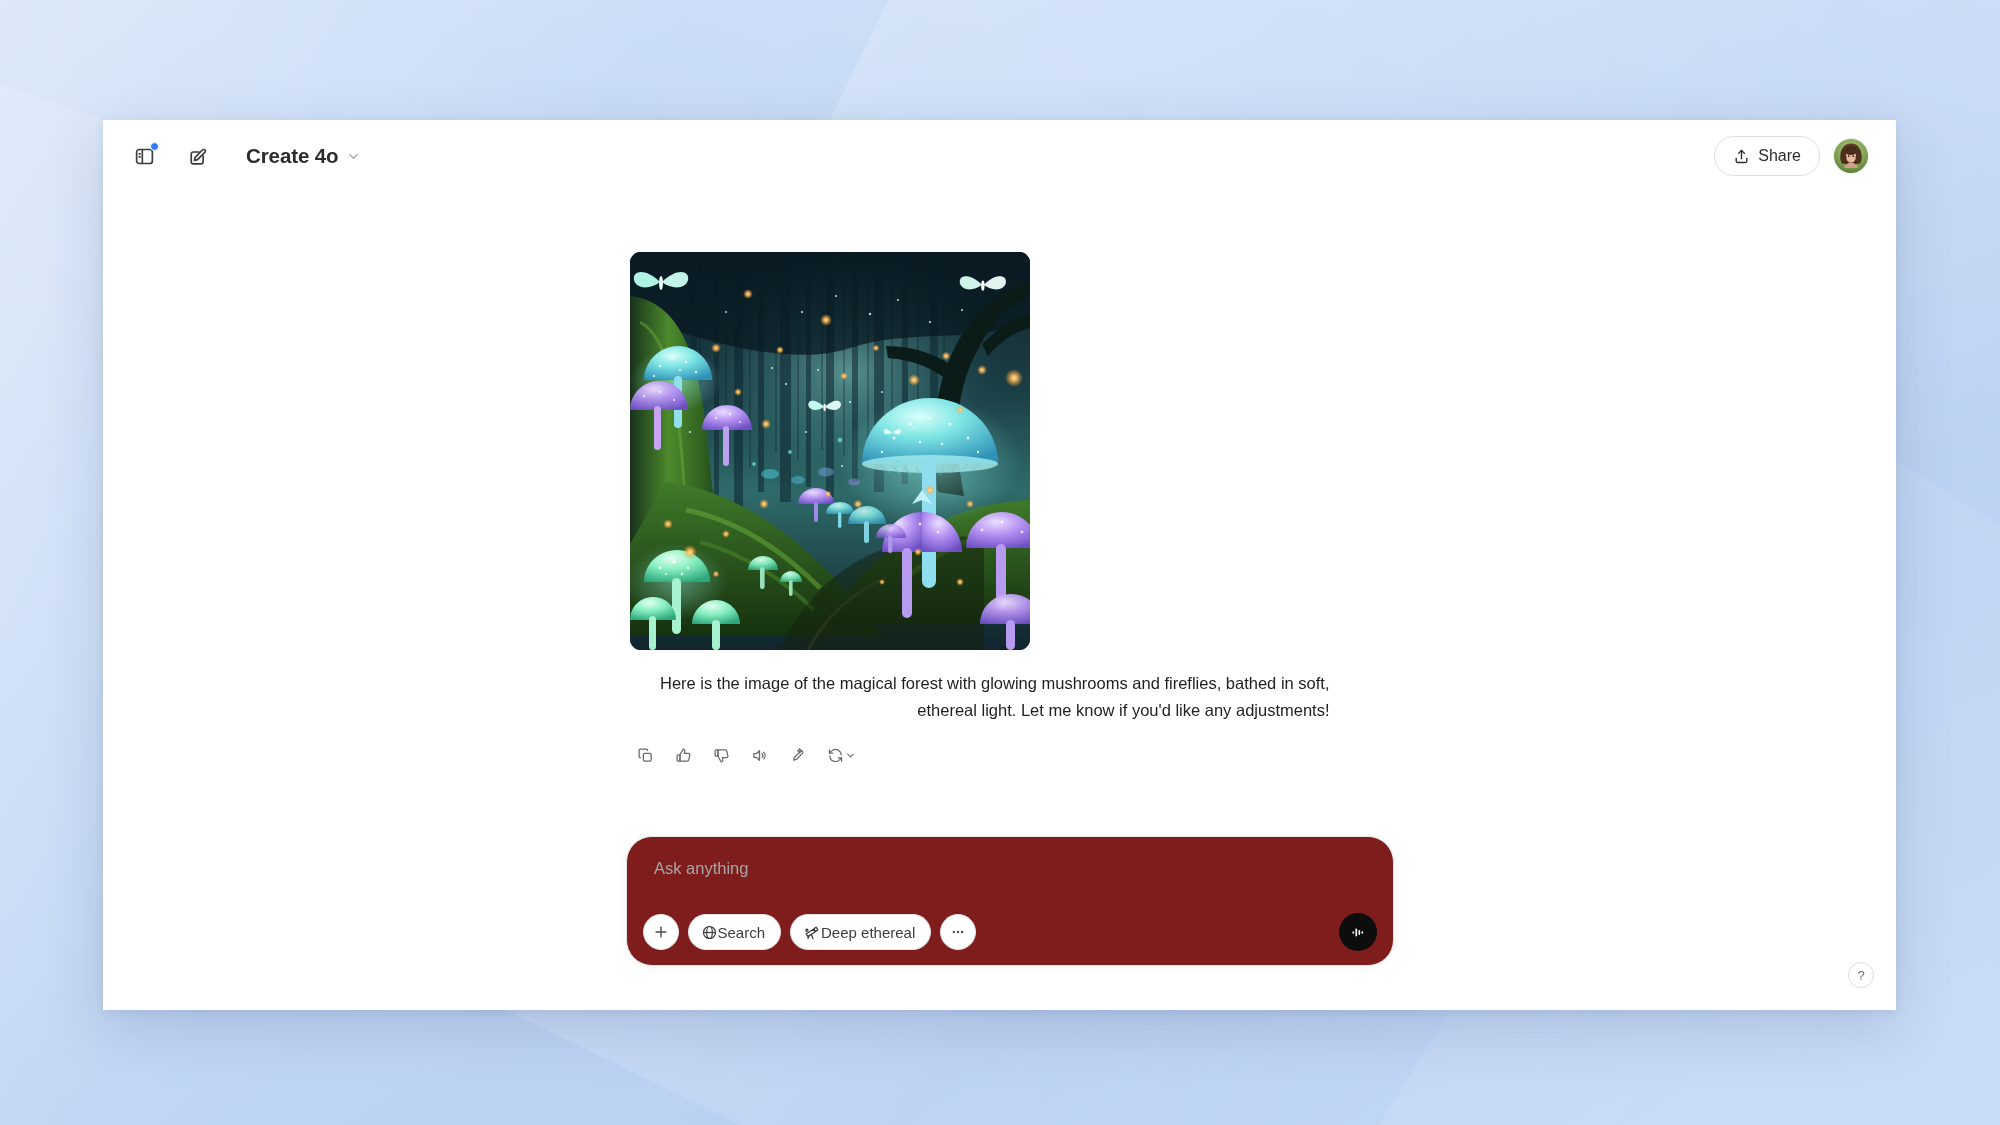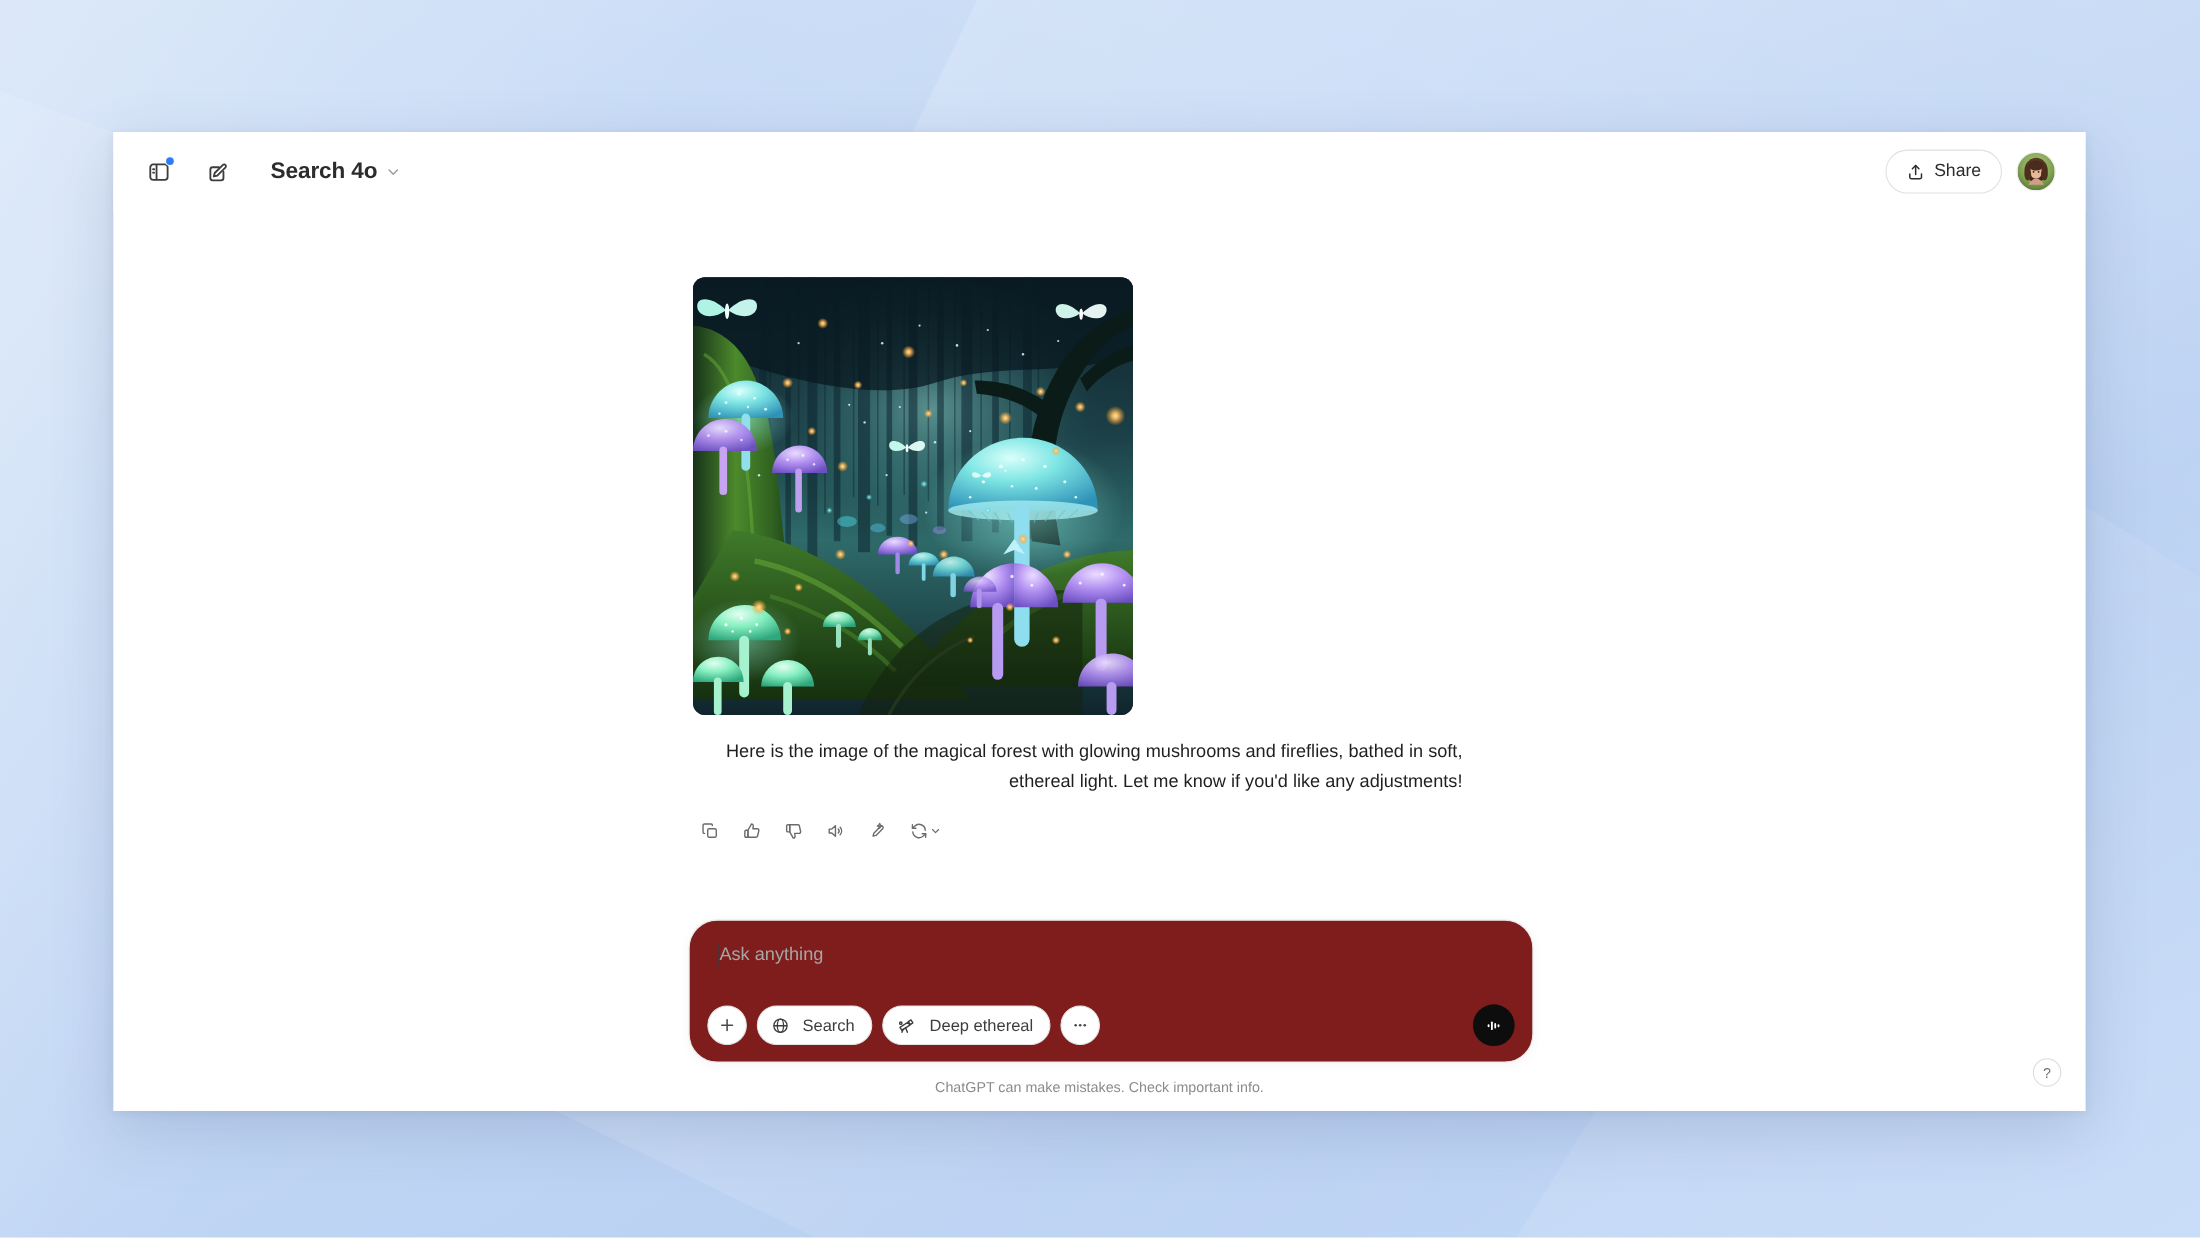--- a/index.html
+++ b/index.html
@@ -240,21 +240,21 @@
     display: flex; align-items: center; justify-content: center;
     cursor: pointer;
     color: #4a4a4a;
   }
   .tool-pill {
     height: 36px;
     padding: 0 15px 0 12px;
     border: 1px solid #e4e4e4;
     border-radius: 18px;
     background: #fff;
-    display: flex; align-items: center; gap: 12px;
+    display: flex; align-items: center; gap: 0;
     font-size: 15px;
     color: #3d3d3d;
     cursor: pointer;
     white-space: nowrap;
   }
   .voice-btn {
     margin-left: auto;
     width: 38px; height: 38px;
     border-radius: 50%;
     background: #0d0d0d;
@@ -309,21 +309,21 @@
       </div>
 
       <div class="icon-btn">
         <svg width="21" height="21" viewBox="0 0 24 24" fill="none" stroke="#3c3c3c" stroke-width="1.9" stroke-linecap="round" stroke-linejoin="round">
           <path d="M19.5 4.6a2.1 2.1 0 0 0-3 0l-8.3 8.3-.9 3.6 3.6-.9 8.6-8.6a2.1 2.1 0 0 0 0-2.4z"></path>
           <path d="M17.3 11.4V18a2.5 2.5 0 0 1-2.5 2.5H6.2A2.5 2.5 0 0 1 3.7 18V9.4a2.5 2.5 0 0 1 2.5-2.5h6.4"></path>
         </svg>
       </div>
 
       <div class="model-pill">
-        <span class="model-name">Search 4o</span>
+        <span class="model-name">Create 4o</span>
         <svg width="15" height="15" viewBox="0 0 24 24" fill="none" stroke="#9a9a9a" stroke-width="2" stroke-linecap="round" stroke-linejoin="round">
           <polyline points="6 9 12 15 18 9"></polyline>
         </svg>
       </div>
     </div>
 
     <div class="topbar-right">
       <div class="share-btn">
         <svg width="17" height="17" viewBox="0 0 24 24" fill="none" stroke="#2c2c2c" stroke-width="1.9" stroke-linecap="round" stroke-linejoin="round">
           <path d="M12 15V3.5"></path>
@@ -761,16 +761,15 @@
             <rect x="5.6" y="10.4" width="2.1" height="3.2" rx="1.05"></rect>
             <rect x="9.4" y="7" width="2.1" height="10" rx="1.05"></rect>
             <rect x="13.2" y="8.8" width="2.1" height="6.4" rx="1.05"></rect>
             <rect x="17" y="10.4" width="2.1" height="3.2" rx="1.05"></rect>
           </svg>
         </div>
       </div>
     </div>
   </div>
 
-  <div class="footer-note">ChatGPT can make mistakes. Check important info.</div>
 
   <div class="help-btn">?</div>
 </div>
 
 </body></html>

